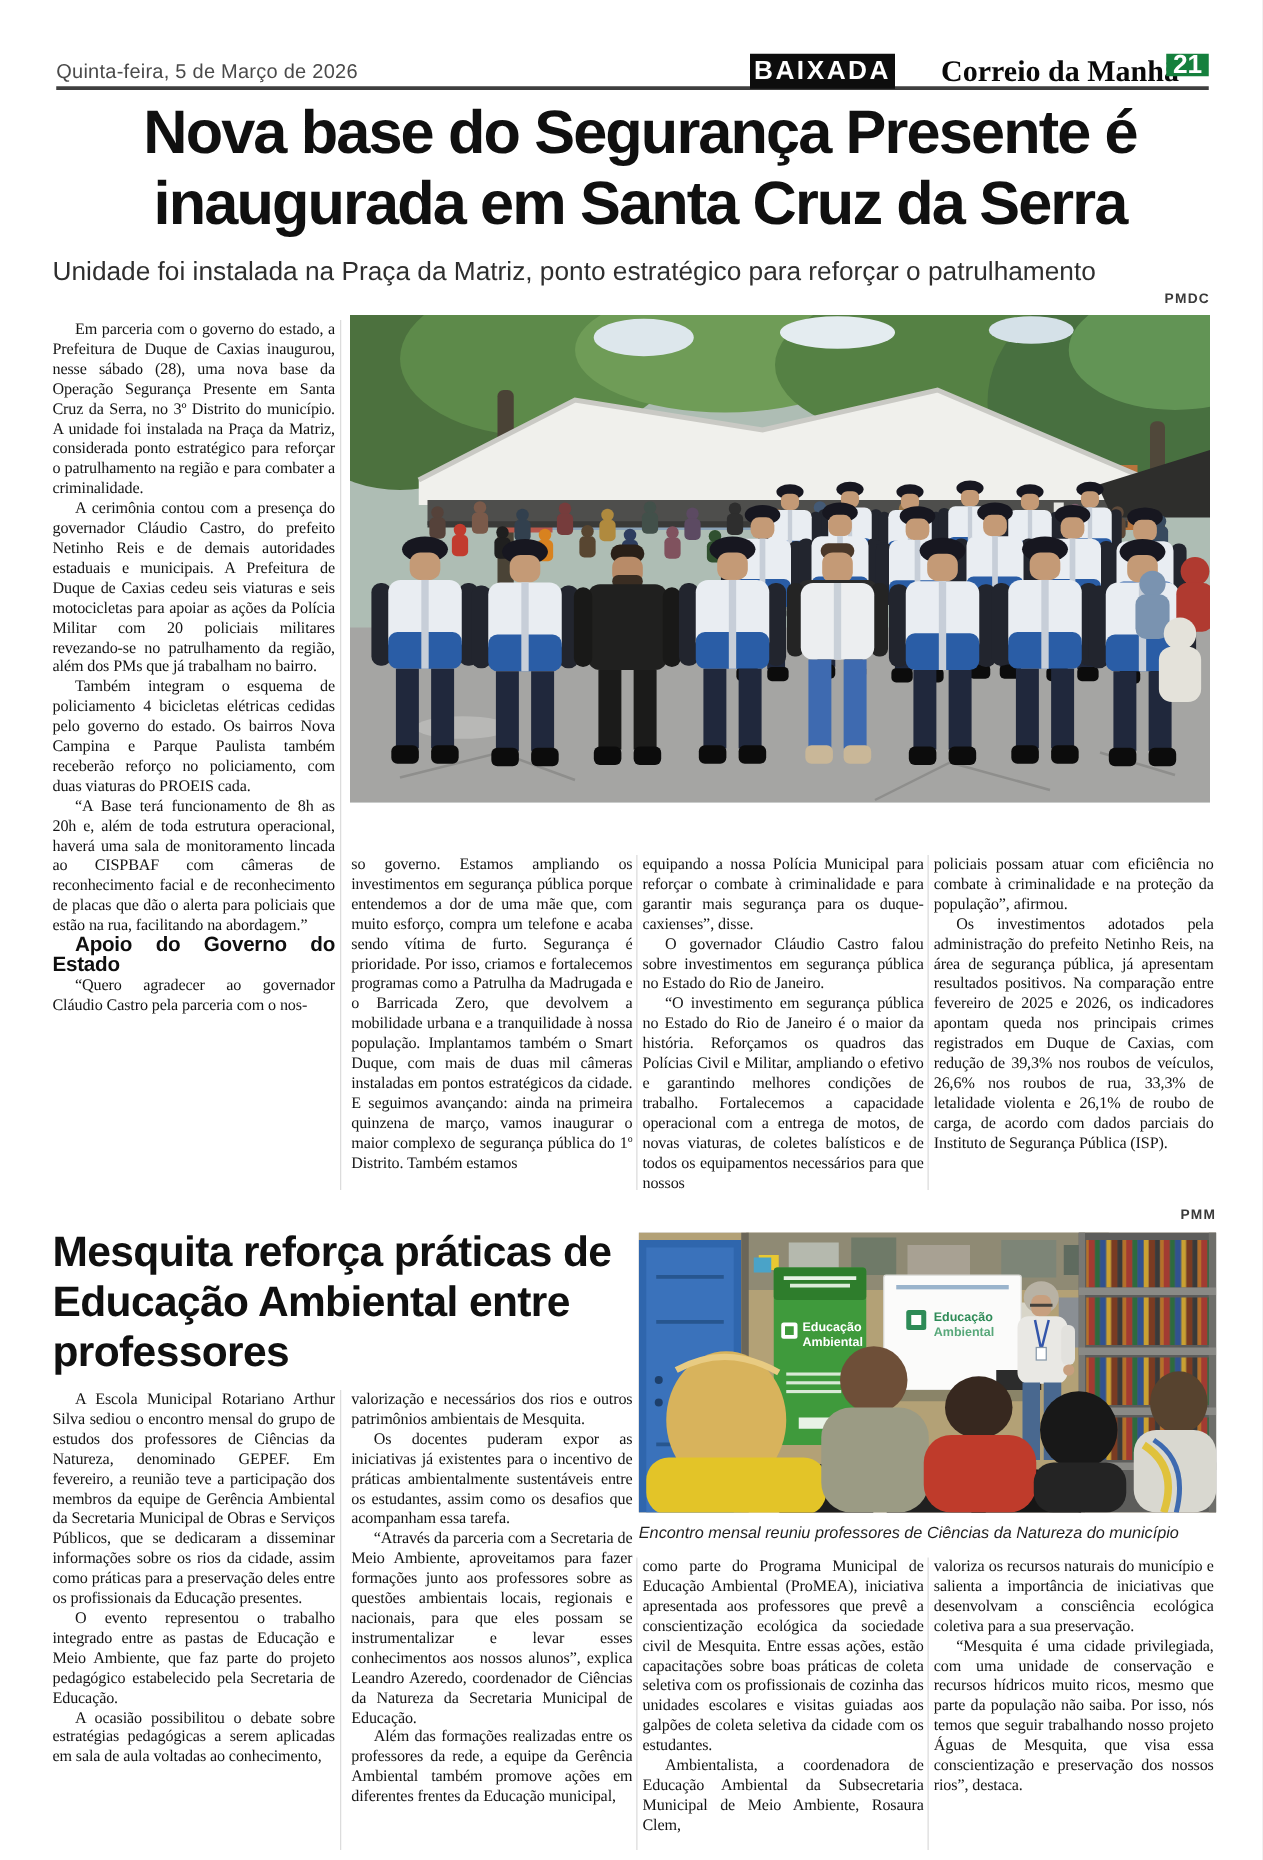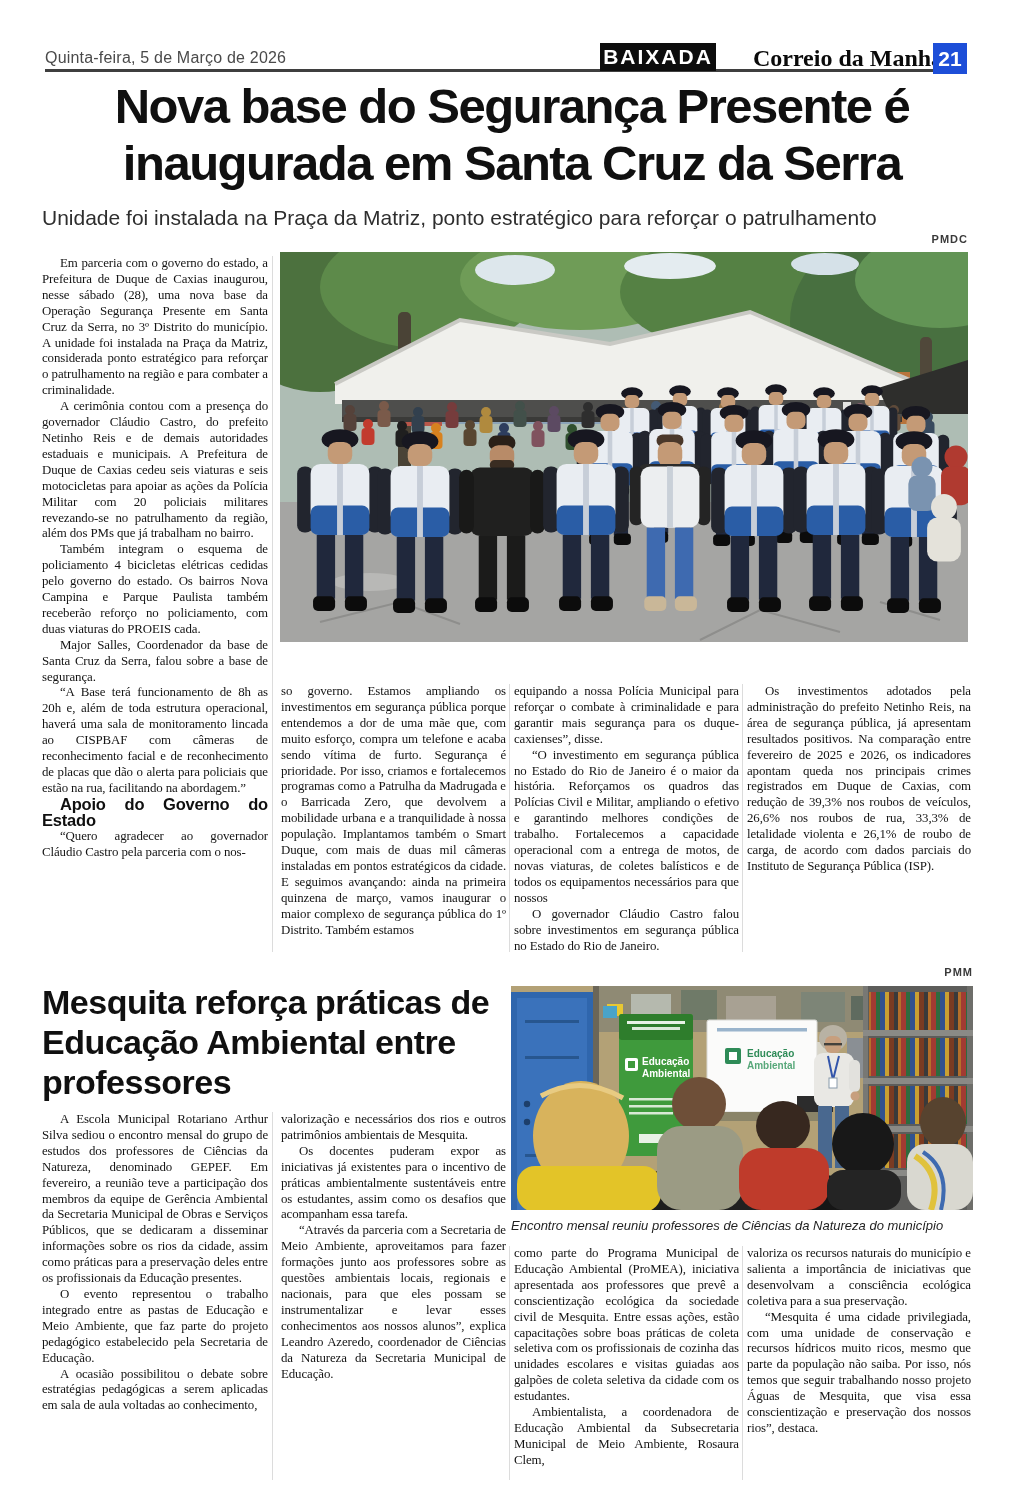--- a/index.html
+++ b/index.html
@@ -8,21 +8,21 @@
   
   .date{position:absolute;left:45px;top:49px;font-family:"Liberation Sans",sans-serif;
         font-size:16px;color:#4a4a4a;letter-spacing:.2px;}
   .header-rule{position:absolute;left:45px;top:69px;width:922px;height:3px;background:#3f3f3f;}
   .section-box{position:absolute;left:600px;top:43px;width:116px;height:28px;background:#0d0d0d;
         color:#fff;font-family:"Liberation Sans",sans-serif;font-weight:700;font-size:21px;
         letter-spacing:2px;display:flex;align-items:center;justify-content:center;z-index:2;}
   .masthead{position:absolute;left:768px;top:44px;width:160px;height:28px;
         font-family:"Liberation Serif",serif;font-weight:700;font-size:24px;color:#0a0a0a;
         display:flex;align-items:center;justify-content:center;white-space:nowrap;z-index:2;}
-  .pagenum-box{position:absolute;left:933px;top:43px;width:34px;height:31px;background:#1d4ed8;
+  .pagenum-box{position:absolute;left:933px;top:43px;width:34px;height:18px;background:#15803d;
         color:#fff;font-family:"Liberation Sans",sans-serif;font-weight:700;font-size:21px;
         display:flex;align-items:center;justify-content:center;z-index:2;}
   
   .headline1{position:absolute;left:42px;top:78px;width:940px;margin:0;
         font-family:"Liberation Sans",sans-serif;font-weight:700;font-size:49px;line-height:57px;
         letter-spacing:-1.5px;color:#101010;text-align:center;}
   .subhead{position:absolute;left:42px;top:206px;width:935px;margin:0;
         font-family:"Liberation Sans",sans-serif;font-weight:400;font-size:21px;color:#2e2e2e;}
   .headline2{position:absolute;left:42px;top:982px;width:472px;margin:0;
         font-family:"Liberation Sans",sans-serif;font-weight:700;font-size:34px;line-height:40px;
@@ -207,34 +207,34 @@
       <use href="#bys" color="#7a93b0" transform="translate(642,215) scale(2.1)"></use>
       <use href="#bys" color="#e4e2da" transform="translate(664,255) scale(2.6)"></use>
     </g>
   </svg>
 
 
   <div class="col" style="left:42px;top:256px;width:226px;height:702px;">
     <p>Em parceria com o governo do estado, a Prefeitura de Duque de Caxias inaugurou, nesse sábado (28), uma nova base da Operação Segurança Presente em Santa Cruz da Serra, no 3º Distrito do município. A unidade foi instalada na Praça da Matriz, considerada ponto estratégico para reforçar o patrulhamento na região e para combater a criminalidade.</p>
     <p>A cerimônia contou com a presença do governador Cláudio Castro, do prefeito Netinho Reis e de demais autoridades estaduais e municipais. A Prefeitura de Duque de Caxias cedeu seis viaturas e seis motocicletas para apoiar as ações da Polícia Militar com 20 policiais militares revezando-se no patrulhamento da região, além dos PMs que já trabalham no bairro.</p>
     <p>Também integram o esquema de policiamento 4 bicicletas elétricas cedidas pelo governo do estado. Os bairros Nova Campina e Parque Paulista também receberão reforço no policiamento, com duas viaturas do PROEIS cada.</p>
-    <p>Major Salles, Coordenador da base de Santa Cruz da Serra, falou sobre a base de segurança.</p>
     <p>“A Base terá funcionamento de 8h as 20h e, além de toda estrutura operacional, haverá uma sala de monitoramento lincada ao CISPBAF com câmeras de reconhecimento facial e de reconhecimento de placas que dão o alerta para policiais que estão na rua, facilitando na abordagem.”</p>
     <p class="crosshead">Apoio do Governo do Estado</p>
     <p>“Quero agradecer ao governador Cláudio Castro pela parceria com o nos-</p>
   </div>
   <div class="col" style="left:281px;top:684px;width:225px;height:270px;">
     <p style="text-indent:0;">so governo. Estamos ampliando os investimentos em segurança pública porque entendemos a dor de uma mãe que, com muito esforço, compra um telefone e acaba sendo vítima de furto. Segurança é prioridade. Por isso, criamos e fortalecemos programas como a Patrulha da Madrugada e o Barricada Zero, que devolvem a mobilidade urbana e a tranquilidade à nossa população. Implantamos também o Smart Duque, com mais de duas mil câmeras instaladas em pontos estratégicos da cidade. E seguimos avançando: ainda na primeira quinzena de março, vamos inaugurar o maior complexo de segurança pública do 1º Distrito. Também estamos</p>
   </div>
   <div class="col" style="left:514px;top:684px;width:225px;height:270px;">
     <p style="text-indent:0;">equipando a nossa Polícia Municipal para reforçar o combate à criminalidade e para garantir mais segurança para os duque-caxienses”, disse.</p>
+    <p>O governador Cláudio Castro falou sobre investimentos em segurança pública no Estado do Rio de Janeiro.</p>
     <p>“O investimento em segurança pública no Estado do Rio de Janeiro é o maior da história. Reforçamos os quadros das Polícias Civil e Militar, ampliando o efetivo e garantindo melhores condições de trabalho. Fortalecemos a capacidade operacional com a entrega de motos, de novas viaturas, de coletes balísticos e de todos os equipamentos necessários para que nossos</p>
-    <p>O governador Cláudio Castro falou sobre investimentos em segurança pública no Estado do Rio de Janeiro.</p>
   </div>
   <div class="col" style="left:747px;top:684px;width:224px;height:270px;">
+    <p style="text-indent:0;">policiais possam atuar com eficiência no combate à criminalidade e na proteção da população”, afirmou.</p>
     <p>Os investimentos adotados pela administração do prefeito Netinho Reis, na área de segurança pública, já apresentam resultados positivos. Na comparação entre fevereiro de 2025 e 2026, os indicadores apontam queda nos principais crimes registrados em Duque de Caxias, com redução de 39,3% nos roubos de veículos, 26,6% nos roubos de rua, 33,3% de letalidade violenta e 26,1% de roubo de carga, de acordo com dados parciais do Instituto de Segurança Pública (ISP).</p>
   </div>
 
   <div class="vsep" style="left:272px;top:256px;height:696px;"></div>
   <div class="vsep" style="left:509px;top:684px;height:268px;"></div>
   <div class="vsep" style="left:742px;top:684px;height:268px;"></div>
 
   <h2 class="headline2">Mesquita reforça práticas de Educação Ambiental entre professores</h2>
 
   <div class="credit" style="top:966px;right:37px;">PMM</div>
@@ -367,20 +367,21 @@
 
   <div class="col" style="left:42px;top:1112px;width:226px;height:372px;">
     <p>A Escola Municipal Rotariano Arthur Silva sediou o encontro mensal do grupo de estudos dos professores de Ciências da Natureza, denominado GEPEF. Em fevereiro, a reunião teve a participação dos membros da equipe de Gerência Ambiental da Secretaria Municipal de Obras e Serviços Públicos, que se dedicaram a disseminar informações sobre os rios da cidade, assim como práticas para a preservação deles entre os profissionais da Educação presentes.</p>
     <p>O evento representou o trabalho integrado entre as pastas de Educação e Meio Ambiente, que faz parte do projeto pedagógico estabelecido pela Secretaria de Educação.</p>
     <p>A ocasião possibilitou o debate sobre estratégias pedagógicas a serem aplicadas em sala de aula voltadas ao conhecimento,</p>
   </div>
   <div class="col" style="left:281px;top:1112px;width:225px;height:372px;">
     <p style="text-indent:0;">valorização e necessários dos rios e outros patrimônios ambientais de Mesquita.</p>
     <p>Os docentes puderam expor as iniciativas já existentes para o incentivo de práticas ambientalmente sustentáveis entre os estudantes, assim como os desafios que acompanham essa tarefa.</p>
     <p>“Através da parceria com a Secretaria de Meio Ambiente, aproveitamos para fazer formações junto aos professores sobre as questões ambientais locais, regionais e nacionais, para que eles possam se instrumentalizar e levar esses conhecimentos aos nossos alunos”, explica Leandro Azeredo, coordenador de Ciências da Natureza da Secretaria Municipal de Educação.</p>
+    <p>Além das formações realizadas entre os professores da rede, a equipe da Gerência Ambiental também promove ações em diferentes frentes da Educação municipal,</p>
   </div>
   <div class="col" style="left:514px;top:1246px;width:225px;height:238px;">
     <p style="text-indent:0;">como parte do Programa Municipal de Educação Ambiental (ProMEA), iniciativa apresentada aos professores que prevê a conscientização ecológica da sociedade civil de Mesquita. Entre essas ações, estão capacitações sobre boas práticas de coleta seletiva com os profissionais de cozinha das unidades escolares e visitas guiadas aos galpões de coleta seletiva da cidade com os estudantes.</p>
     <p>Ambientalista, a coordenadora de Educação Ambiental da Subsecretaria Municipal de Meio Ambiente, Rosaura Clem,</p>
   </div>
   <div class="col" style="left:747px;top:1246px;width:224px;height:238px;">
     <p style="text-indent:0;">valoriza os recursos naturais do município e salienta a importância de iniciativas que desenvolvam a consciência ecológica coletiva para a sua preservação.</p>
     <p>“Mesquita é uma cidade privilegiada, com uma unidade de conservação e recursos hídricos muito ricos, mesmo que parte da população não saiba. Por isso, nós temos que seguir trabalhando nosso projeto Águas de Mesquita, que visa essa conscientização e preservação dos nossos rios”, destaca.</p>
   </div>
 

